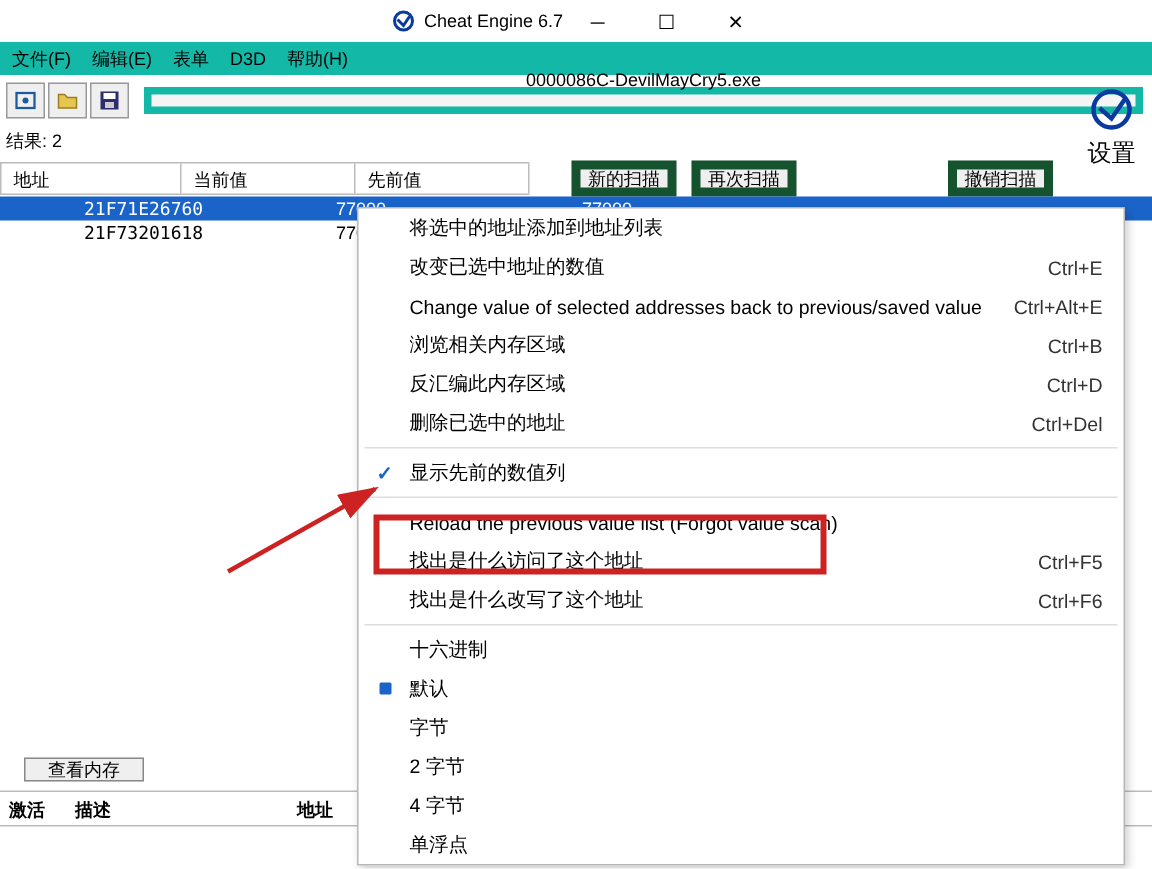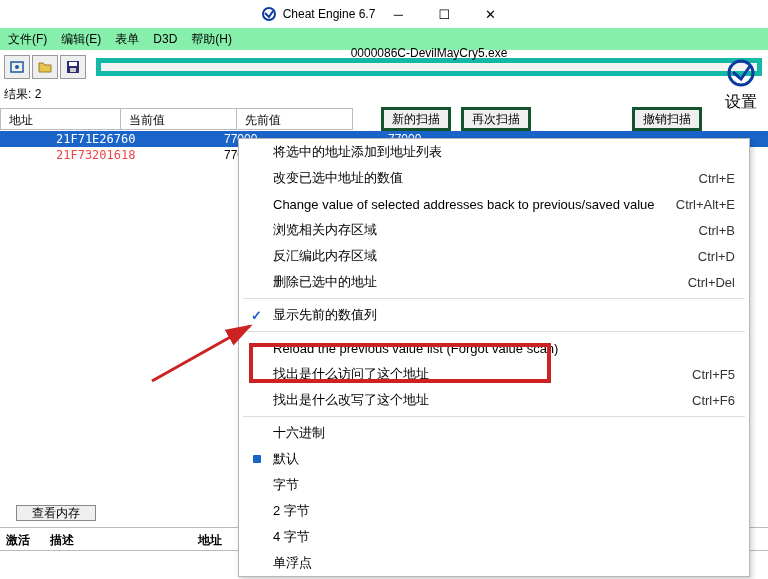--- a/index.html
+++ b/index.html
@@ -4,48 +4,48 @@
 <style>
   * { box-sizing: border-box; }
   html,body { margin:0; padding:0; font-family: "Microsoft YaHei", "SimSun", Tahoma, sans-serif; font-size: 12px; color:#000; background:#fff; }
   .window { width:768px; height:579px; position:relative; border:none; background:#fff; }
   .titlebar { height:28px; display:flex; align-items:center; justify-content:center; padding:0 0 0 6px; background:#fff; }
   .titlebar-left { display:flex; align-items:center; gap:6px; }
   .titlebar-title { font-size:12px; }
   .titlebar-btns { display:flex; }
   .titlebar-btn { width:46px; height:28px; display:flex; align-items:center; justify-content:center; font-size:13px; }
 
-  .menubar { height:22px; display:flex; align-items:center; gap:14px; padding:0 8px; background:#86efac;}
+  .menubar { height:22px; display:flex; align-items:center; gap:14px; padding:0 8px; background:#14b8a6;}
   .menubar span { font-size:12px; }
 
   .toolbar-row { height:34px; display:flex; align-items:center; position:relative;}
   .toolbar-icons { display:flex; gap:2px; padding:0 4px;}
   .tool-icon { width:26px; height:24px; border:1px solid #999; display:flex; align-items:center; justify-content:center; background:#efefef;}
   .progress-lane { flex:1; height:18px; margin:0 6px 0 6px; border:5px solid #14b8a6; background:#f4f4f4; position:relative;}
   .process-name { position:absolute; left:0; right:0; top:-17px; text-align:center; font-size:12px;}
   .ce-logo-side { position:absolute; top:56px; right:10px; text-align:center;}
   .ce-logo-side svg { display:block; margin:0 auto;}
   .settings-label { font-size:16px; margin-top:2px;}
 
   .results-count { padding:2px 4px 4px 4px; font-size:12px;}
 
   .columns-scan { display:flex; align-items:center;}
   .header-cols { display:flex; height:22px; border:1px solid #bbb; border-right:none; background:#fff;}
   .header-col { padding:3px 8px; border-right:1px solid #bbb; font-size:12px; }
   .col-addr { width:120px;}
   .col-curr { width:116px;}
   .col-prev { width:116px;}
   .scan-area { flex:1; display:flex; align-items:center; gap:10px; padding-left:28px;}
-  .scan-btn { width:70px; height:24px; border:3px solid #14532d; background:#efefef; font-size:12px; display:inline-flex; align-items:center; justify-content:center;}
+  .scan-btn { width:70px; height:24px; border:6px solid #14532d; background:#efefef; font-size:12px; display:inline-flex; align-items:center; justify-content:center;}
   .undo-btn { margin-left:auto; margin-right:66px;}
 
   .result-rows { position:relative; height:30px; }
   .result-row { display:flex; font-family: Tahoma, sans-serif; font-size:12px; height:16px; align-items:center;}
   .result-row .c { padding-left:8px;margin-left:48px; }
-  .c-addr { width:120px; color:#ef4444; font-family: Tahoma, monospace;}
+  .c-addr { width:120px; color:#000000; font-family: Tahoma, monospace;}
   .c-curr { width:116px;}
   .c-prev { width:116px;}
   .row-selected { background:#1a63c9; color:#fff; }
   .row-selected .c-addr { color:#fff;}
 
   .viewmem-row { position:absolute; left:16px; bottom:58px; }
   .viewmem-btn { width:80px; height:16px; border:1px solid #888; background:#efefef; font-size:12px; display:inline-flex; align-items:center; justify-content:center;}
 
   .bottom-headers { position:absolute; left:0; right:0; bottom:28px; height:24px; display:flex; border-top:1px solid #bbb; border-bottom:1px solid #bbb;}
   .bottom-headers .bh { padding:4px 12px 0 6px; font-size:12px;font-weight:bold; }

